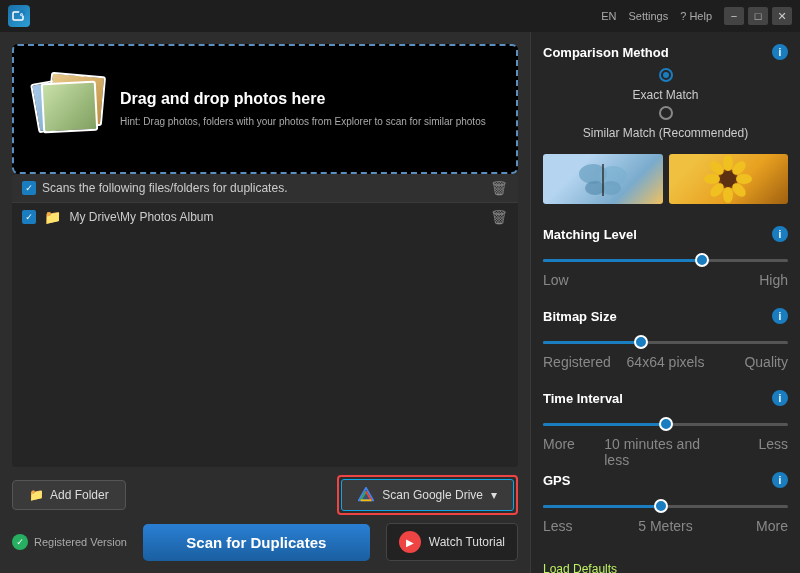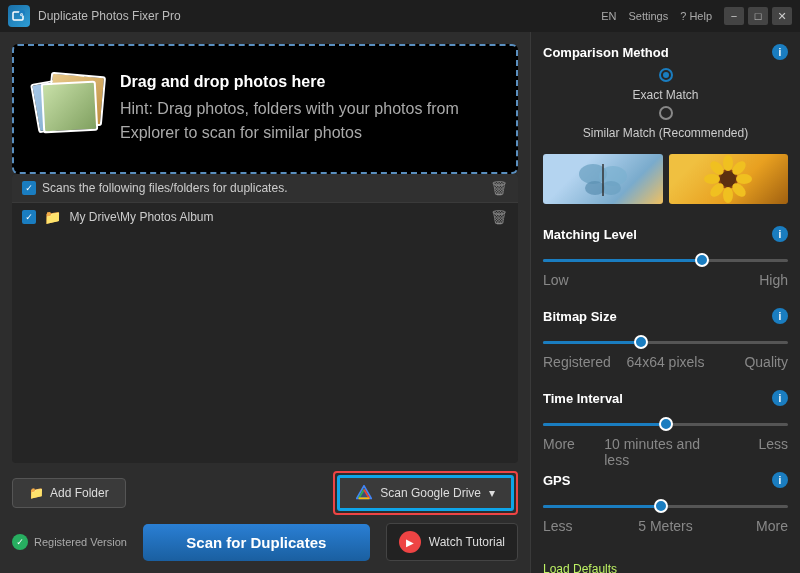--- a/index.html
+++ b/index.html
@@ -97,21 +97,21 @@
       top: 8px; left: 8px;
       transform: rotate(-3deg);
     }
     .drop-text h3 {
       font-size: 16px;
       font-weight: bold;
       color: #fff;
       margin-bottom: 6px;
     }
     .drop-text p {
-      font-size: 16px;
+      font-size: 10px;
       color: #aaa;
       line-height: 1.5;
     }
 
     
     .scan-list {
       background: #252525;
       border-radius: 4px;
       flex: 1;
       overflow: hidden;
@@ -165,21 +165,21 @@
       font-size: 12px;
       display: flex; align-items: center; gap: 6px;
     }
     .scan-google-drive-wrapper {
       border: 2px solid #e44;
       border-radius: 4px;
       padding: 2px;
     }
     .scan-google-drive-btn {
       background: #3a3a3a;
-      border: 3px solid #0ea5e9;
+      border: 1px solid #0ea5e9;
       color: #ddd;
       padding: 7px 16px;
       border-radius: 3px;
       cursor: pointer;
       font-size: 12px;
       display: flex; align-items: center; gap: 8px;
       min-width: 160px;
       justify-content: space-between;
     }
     .google-drive-icon {
@@ -364,21 +364,20 @@
 
 <div class="titlebar">
   <div class="titlebar-left">
     <div class="titlebar-logo">
       <svg width="14" height="14" viewBox="0 0 14 14">
         <rect x="1" y="3" width="10" height="8" rx="1" fill="none" stroke="#fff" stroke-width="1.5"></rect>
         <circle cx="10" cy="4" r="3" fill="#1a7dc0"></circle>
         <text x="9.5" y="5.5" font-size="4" fill="#fff" text-anchor="middle" dominant-baseline="middle">⚙</text>
       </svg>
     </div>
-    <span class="titlebar-title">Duplicate Photos Fixer Pro</span>
   </div>
   <div class="titlebar-right">
     <span>EN</span>
     <span>Settings</span>
     <span>? Help</span>
     <div class="titlebar-controls">
       <button>−</button>
       <button>□</button>
       <button class="close-btn">✕</button>
     </div>

